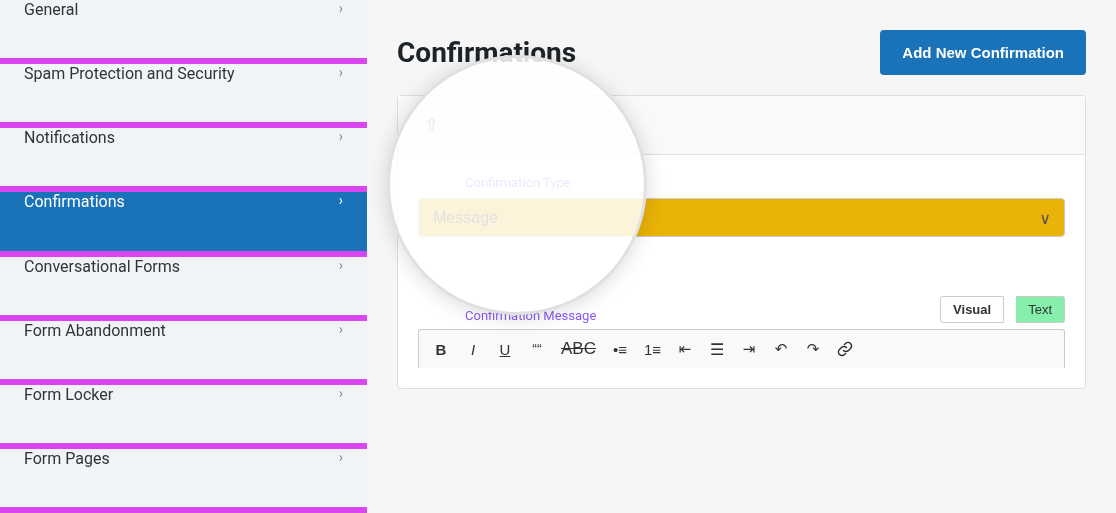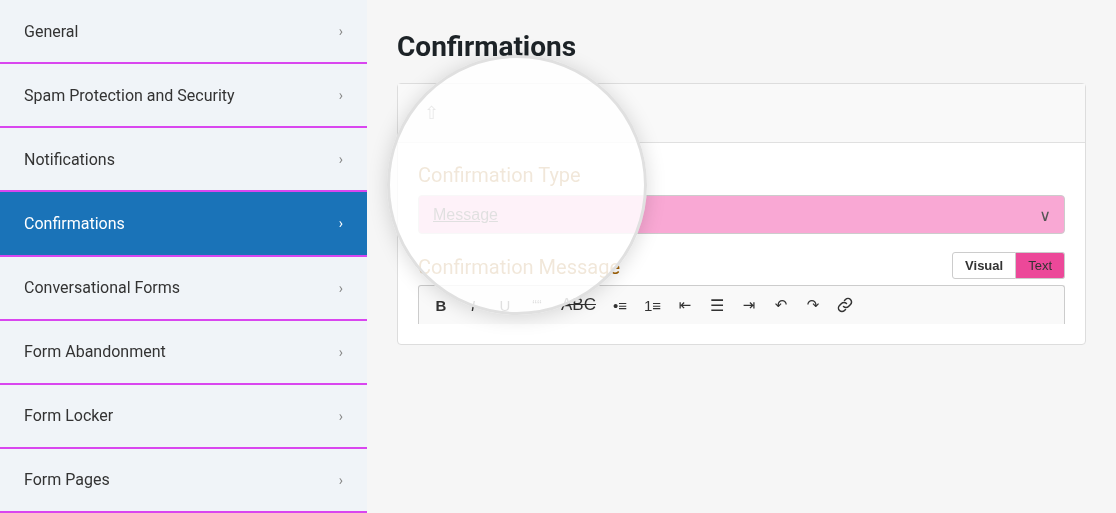--- a/index.html
+++ b/index.html
@@ -17,25 +17,24 @@
       width: 367px;
       background: #f0f4f8;
       height: 513px;
       flex-shrink: 0;
       display: flex;
       flex-direction: column;
     }
 
     .sidebar-item {
       display: flex;
-      align-items: center;
       justify-content: space-between;
-      padding: 11px 24px;
+      padding: 0 24px;
       height: 68px;
-      border-bottom: 2px solid #d946ef;
+      border-bottom: 6px solid #d946ef;
       cursor: pointer;
       font-size: 16px;
       color: #333;
       background: #f0f4f8;
     }
 
     .sidebar-item.active {
       background: #1a73b8;
       color: #fff;
     }
@@ -114,42 +113,42 @@
       font-size: 18px;
       padding: 2px 6px;
       border-radius: 3px;
     }
 
     .confirmation-body {
       padding: 20px;
     }
 
     .field-label {
-      font-size: 20px;
-      color: #a16207;
+      font-size: 13px;
+      color: #8b5cf6;
       margin-bottom: 8px;
       display: block;
+      margin-left: 47px;
     }
 
     .select-wrapper {
       position: relative;
       margin-bottom: 18px;
     }
 
     .select-wrapper select {
       width: 100%;
       padding: 10px 14px;
       font-size: 16px;
       border: 1px solid #ccc;
       border-radius: 4px;
-      background: #f9a8d4;
+      background: #eab308;
       appearance: none;
       cursor: pointer;
       color: #333;
-      text-decoration: underline;
     }
 
     .select-wrapper .select-chevron {
       position: absolute;
       right: 14px;
       top: 50%;
       transform: translateY(-50%);
       pointer-events: none;
       color: #555;
       font-size: 16px;
@@ -157,27 +156,28 @@
 
     .message-label-row {
       display: flex;
       align-items: flex-end;
       justify-content: space-between;
       margin-bottom: 6px;
     }
 
     .visual-text-tabs {
       display: flex;
-      gap: 0;
+      gap: 12px;
+      margin-top: 41px;
     }
 
     .visual-text-tab {
       padding: 5px 12px;
       border: 1px solid #ccc;
-      background: #ec4899;
+      background: #86efac;
       font-size: 13px;
       cursor: pointer;
       color: #333;
     }
 
     .visual-text-tab:first-child {
       border-radius: 3px 0 0 3px;
     }
 
     .visual-text-tab:last-child {
@@ -280,20 +280,21 @@
       <span class="chevron">›</span>
     </div>
   </div>
 
 <div class="main">
 
   <div class="magnifier-overlay"></div>
 
   <div class="main-header">
     <h1 class="page-title">Confirmations</h1>
+    <button class="add-btn">Add New Confirmation</button>
   </div>
 
   <div class="confirmation-panel">
     <div class="confirmation-panel-header">
       <button class="collapse-btn">⇧</button>
     </div>
     <div class="confirmation-body">
       <span class="field-label">Confirmation Type</span>
       <div class="select-wrapper">
         <select>

